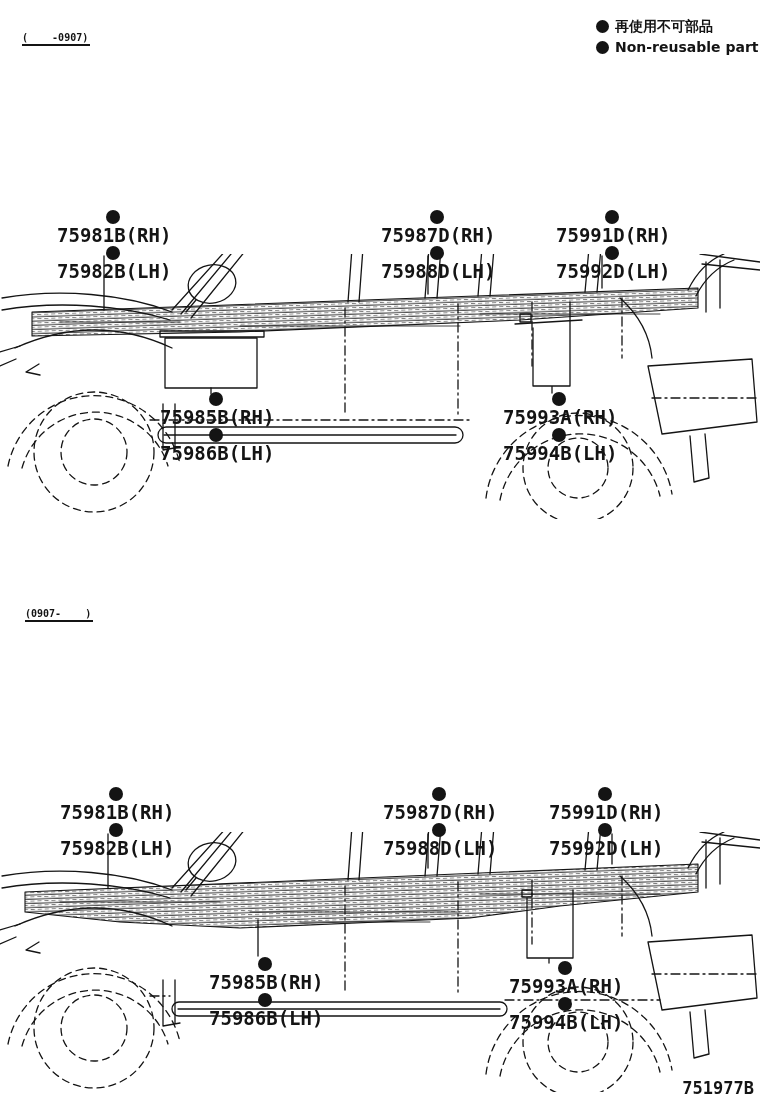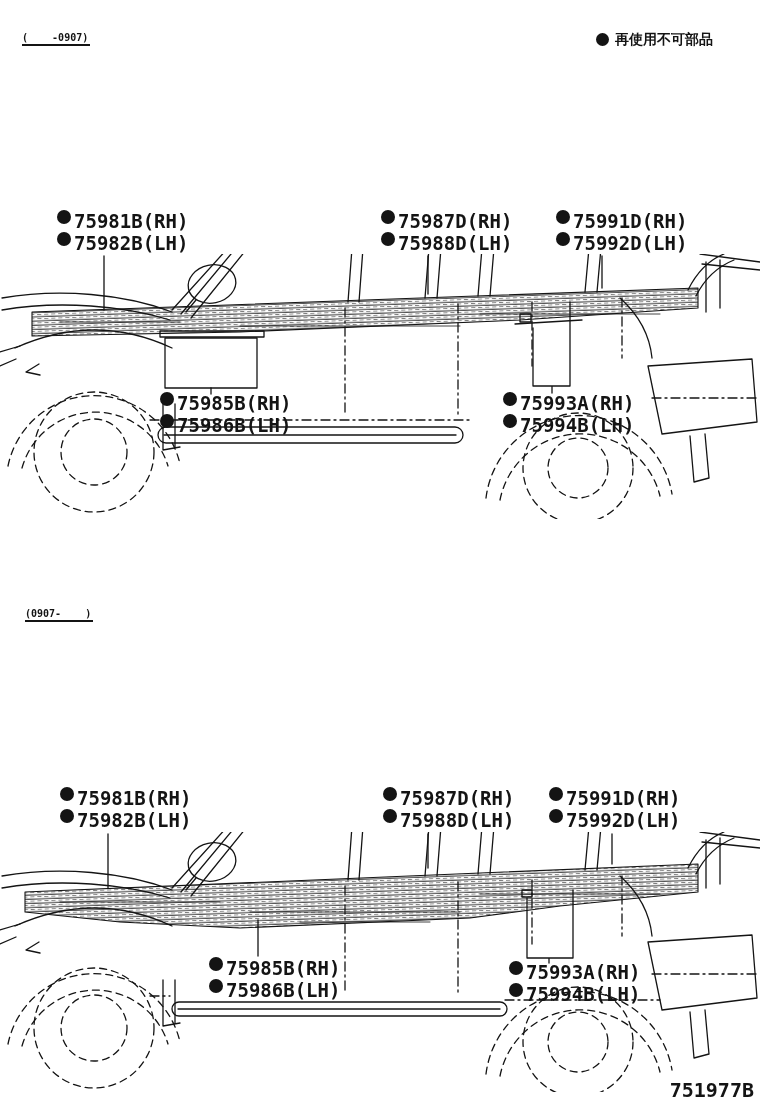--- a/index.html
+++ b/index.html
@@ -18,35 +18,35 @@
     white-space:pre;
     border-bottom:2px solid #141414;
     padding:0 2px 1px 0;
     letter-spacing:0px;
   }
   .legend{
     position:absolute;top:16px;left:596px;
     font-family:"DejaVu Sans","Liberation Sans",sans-serif;
     font-size:14px;font-weight:bold;line-height:21px;
   }
-  .legend-row{display:flex;align-items:center;gap:6px;margin-top:13px;}
+  .legend-row{display:flex;align-items:center;gap:6px;}
   .dot{
     display:inline-block;width:13px;height:13px;border-radius:50%;
     background:#141414;flex:0 0 auto;
   }
   .part-label{
     position:absolute;
     font-size:19px;font-weight:bold;line-height:22px;
     white-space:nowrap;
   }
-  .pl-line{display:flex;align-items:flex-start;}
+  .pl-line{display:flex;align-items:center;flex-direction:column;}
   .pl-line .dot{width:14px;height:14px;margin-right:3px;}
   .doc-number{
     position:absolute;top:1078px;right:6px;
-    font-size:20px;font-weight:bold;
+    font-size:17px;font-weight:bold;
   }
   
   .veh{position:absolute;left:0;display:block;}
   .vehA{top:254px;}
   .vehB{top:832px;}
   .ink{stroke:#141414;fill:none;stroke-width:1.3;stroke-linecap:round;stroke-linejoin:round;}
   .hatch{stroke:#141414;stroke-width:1.1;}
   .dash{stroke-dasharray:7 5;}
   .dd{stroke-dasharray:9 4 2 4;}
   .thin{stroke-width:.8;}
@@ -56,20 +56,24 @@
 
 <div class="page">
 
   <div class="range-label" style="left:22px;top:32px;">(    -0907)</div>
 
   <div class="legend">
     <div class="legend-row">
       <span class="dot"></span>
       <span>再使用不可部品</span>
     </div>
+    <div class="legend-row">
+      <span class="dot"></span>
+      <span>Non-reusable part</span>
+    </div>
   </div>
 
   <svg class="veh vehA" width="760" height="265" viewBox="0 0 760 265">
     <defs>
       <pattern id="hatchA" width="7" height="4.2" patternUnits="userSpaceOnUse" patternTransform="rotate(-2)">
         <line x1="0" y1="1" x2="7" y2="1" stroke="#141414" stroke-width="0.9"></line>
         <line x1="0" y1="3" x2="4.2" y2="3" stroke="#141414" stroke-width="0.55"></line>
       </pattern>
     </defs>
     <g class="ink">

